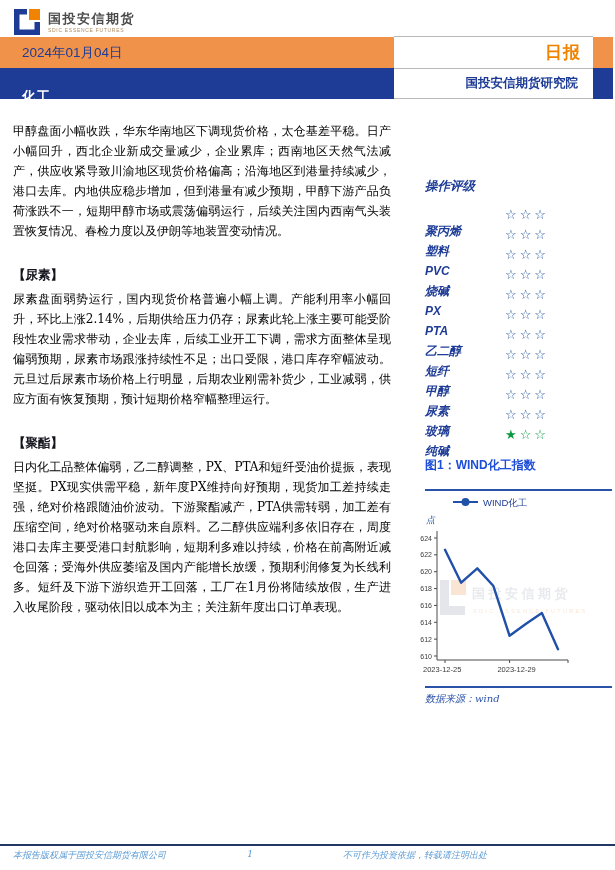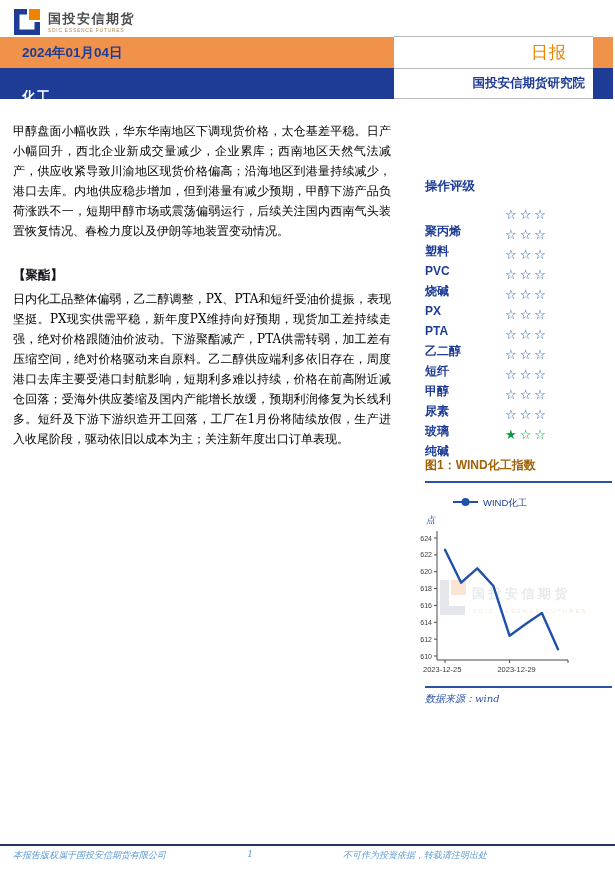--- a/index.html
+++ b/index.html
@@ -7,44 +7,44 @@
 
   
   .logo{position:absolute;left:12px;top:8px;display:flex;align-items:flex-start;gap:6px;}
   .logo-text-block{display:flex;flex-direction:column;line-height:1;margin-top:4px;}
   .logo-cn{font-size:13px;font-weight:bold;color:#4a4a4a;letter-spacing:1.5px;}
   .logo-en{font-size:5px;color:#b08a5e;letter-spacing:0.7px;margin-top:3px;}
 
   
   .band-orange{position:absolute;left:0;top:37px;width:613px;height:31px;background:#F0924A;}
   .band-blue{position:absolute;left:0;top:68px;width:613px;height:31px;background:#1E3C96;}
-  .date-text{position:absolute;left:22px;top:37px;height:31px;line-height:31px;color:#1E3C96;font-weight:bold;font-size:13.5px;}
+  .date-text{position:absolute;left:22px;top:37px;height:31px;line-height:31px;color:#1E3C96;font-weight:normal;font-size:13.5px;}
   .cat-text{position:absolute;left:22px;top:68px;height:31px;line-height:31px;color:#ffffff;font-weight:bold;font-size:13.5px;letter-spacing:1px;margin-top:13px;}
 
   
   .header-box{position:absolute;left:394px;top:36px;width:199px;height:63px;background:#fff;border-top:1px solid #b9b9b9;border-bottom:1px solid #b9b9b9;box-sizing:border-box;}
-  .hb-row1{height:32px;border-bottom:1px solid #b9b9b9;box-sizing:border-box;display:flex;align-items:center;justify-content:flex-end;padding-right:26px;color:#F08300;font-weight:normal;font-size:17px;letter-spacing:1px;}
-  .hb-row2{height:29px;display:flex;align-items:center;justify-content:flex-end;padding-right:8px;color:#1E3C96;font-weight:bold;font-size:12.5px;}
+  .hb-row1{height:32px;border-bottom:1px solid #b9b9b9;box-sizing:border-box;display:flex;align-items:center;justify-content:flex-end;padding-right:12px;color:#F08300;font-weight:bold;font-size:17px;letter-spacing:1px;}
+  .hb-row2{height:29px;display:flex;align-items:center;justify-content:flex-end;padding-right:15px;color:#1E3C96;font-weight:bold;font-size:12.5px;}
 
   
   .left-col{position:absolute;left:13px;top:121px;width:378px;}
   .section{margin-bottom:26px;}
   .sec-title{font-size:12.5px;font-weight:bold;color:#14141e;height:16px;margin-bottom:6px;}
   .sec-body{font-size:12px;line-height:20px;color:#000000;text-align:justify;font-family:"DejaVu Serif",serif;}
 
   
-  .ratings{position:absolute;left:425px;top:178px;width:186px;}
+  .ratings{position:absolute;left:425px;top:178px;width:186px;font-style:italic;}
   .ratings-title{font-size:12.5px;font-weight:bold;color:#1E3C96;margin-bottom:9px;}
   .rating-row{display:flex;align-items:center;height:20px;}
   .rating-label{width:80px;font-size:12px;font-weight:bold;color:#1E3C96;margin-top:34px;}
   .rating-stars{font-size:13px;letter-spacing:3px;font-family:"DejaVu Sans",sans-serif;line-height:1;}
 
   
   .figure{position:absolute;left:425px;top:457px;width:187px;}
-  .figure-title{font-size:12px;font-weight:bold;color:#a16207;padding-bottom:7px;border-bottom:2px solid #2A52A8;}
+  .figure-title{font-size:12px;font-weight:bold;color:#1d4ed8;padding-bottom:15px;border-bottom:2px solid #2A52A8;}
   #chart-svg{position:absolute;left:420px;top:488px;}
   .chart-rule{position:absolute;left:425px;top:686px;width:187px;border-top:2px solid #2A52A8;}
   .chart-source{position:absolute;left:425px;top:692px;font-size:10px;font-style:italic;color:#2A52A8;font-family:"DejaVu Serif",serif;}
 
   
   .footer-line{position:absolute;left:0;top:844px;width:615px;border-top:2px solid #1F3864;}
   .footer{position:absolute;left:0;top:849px;width:500px;height:14px;font-size:9px;color:#5B9BD5;font-family:"DejaVu Serif",serif;font-style:italic;}
   .footer .fl{position:absolute;left:13px;}
   .footer .fc{position:absolute;left:50%;transform:translateX(-50%);}
   .footer .fr{position:absolute;right:13px;text-align:right;}
@@ -71,20 +71,24 @@
   <div class="cat-text">化工</div>
 
   <div class="header-box">
     <div class="hb-row1">日报</div>
     <div class="hb-row2">国投安信期货研究院</div>
   </div>
 
   <div class="left-col">
     <div class="section">
       <div class="sec-body">甲醇盘面小幅收跌，华东华南地区下调现货价格，太仓基差平稳。日产小幅回升，西北企业新成交量减少，企业累库；西南地区天然气法减产，供应收紧导致川渝地区现货价格偏高；沿海地区到港量持续减少，港口去库。内地供应稳步增加，但到港量有减少预期，甲醇下游产品负荷涨跌不一，短期甲醇市场或震荡偏弱运行，后续关注国内西南气头装置恢复情况、春检力度以及伊朗等地装置变动情况。</div>
+    </div>
+    <div class="section">
+      <div class="sec-title">【尿素】</div>
+      <div class="sec-body">尿素盘面弱势运行，国内现货价格普遍小幅上调。产能利用率小幅回升，环比上涨2.14%，后期供给压力仍存；尿素此轮上涨主要可能受阶段性农业需求带动，企业去库，后续工业开工下调，需求方面整体呈现偏弱预期，尿素市场跟涨持续性不足；出口受限，港口库存窄幅波动。元旦过后尿素市场价格上行明显，后期农业刚需补货少，工业减弱，供应方面有恢复预期，预计短期价格窄幅整理运行。</div>
     </div>
     <div class="section">
       <div class="sec-title">【聚酯】</div>
       <div class="sec-body">日内化工品整体偏弱，乙二醇调整，PX、PTA和短纤受油价提振，表现坚挺。PX现实供需平稳，新年度PX维持向好预期，现货加工差持续走强，绝对价格跟随油价波动。下游聚酯减产，PTA供需转弱，加工差有压缩空间，绝对价格驱动来自原料。乙二醇供应端利多依旧存在，周度港口去库主要受港口封航影响，短期利多难以持续，价格在前高附近减仓回落；受海外供应萎缩及国内产能增长放缓，预期利润修复为长线利多。短纤及下游下游织造开工回落，工厂在1月份将陆续放假，生产进入收尾阶段，驱动依旧以成本为主；关注新年度出口订单表现。</div>
     </div>
   </div>
 
   <div class="ratings">
     <div class="ratings-title">操作评级</div>
     <div id="ratings-list">

